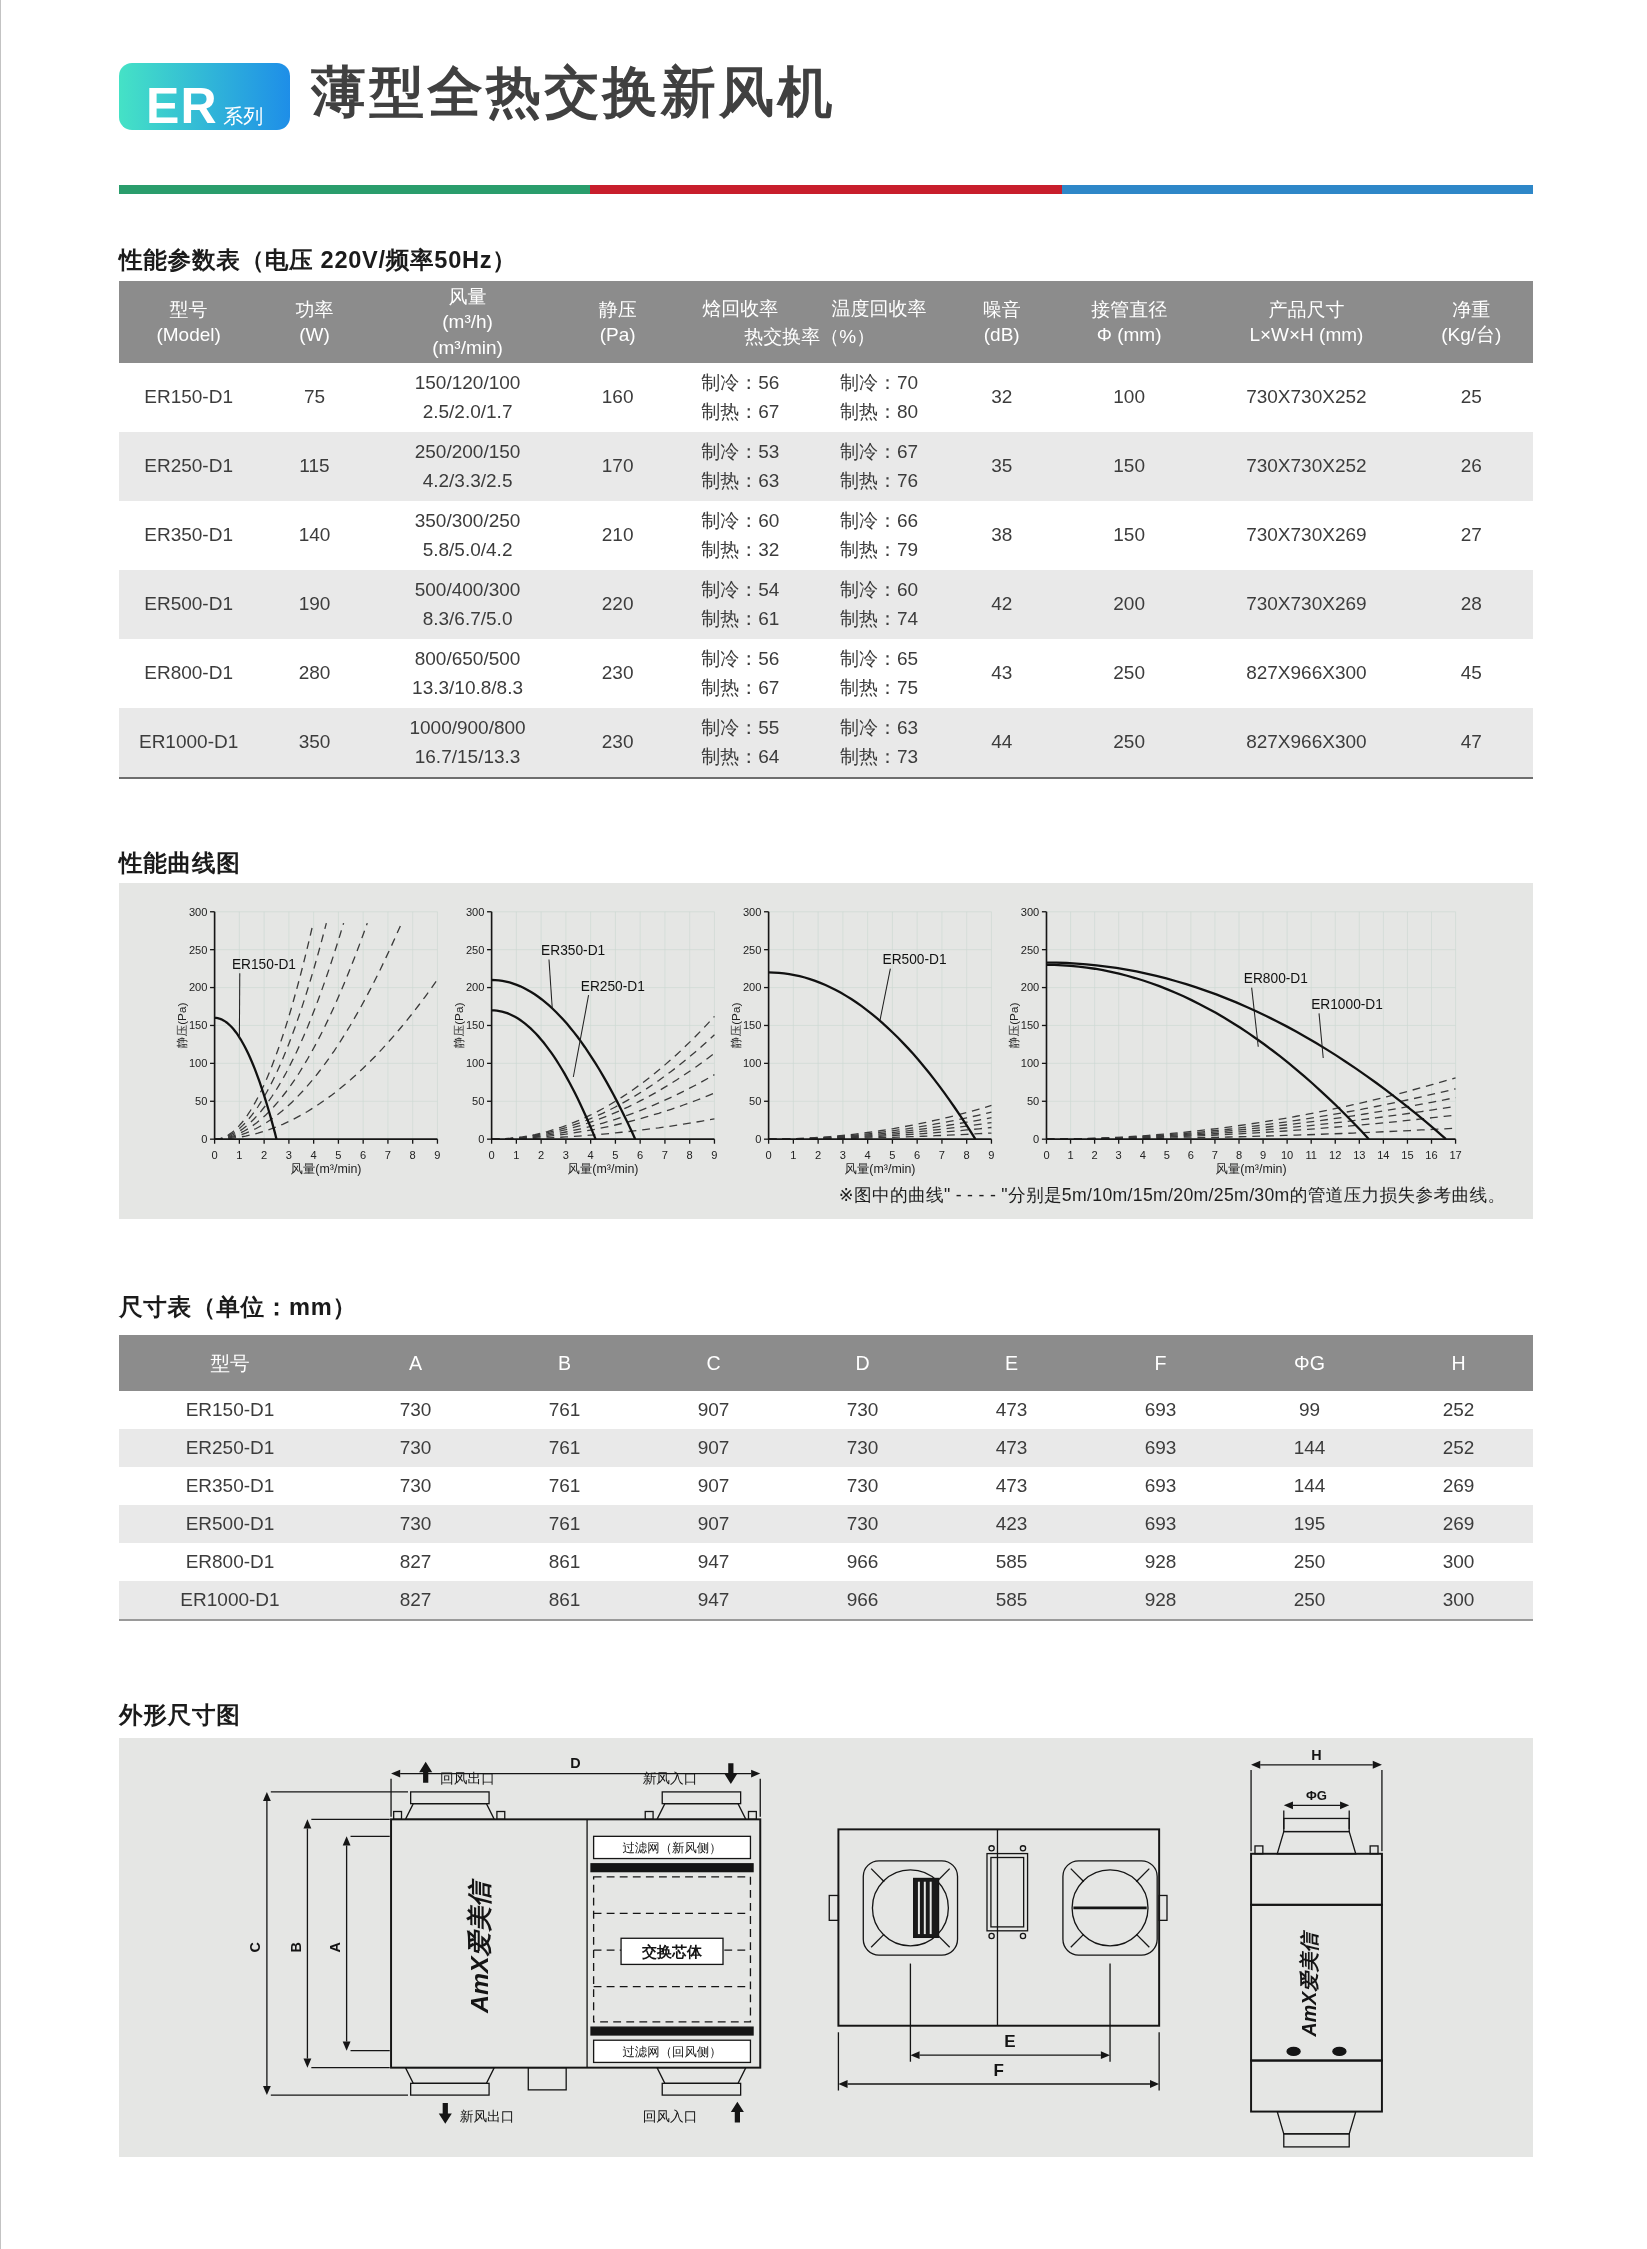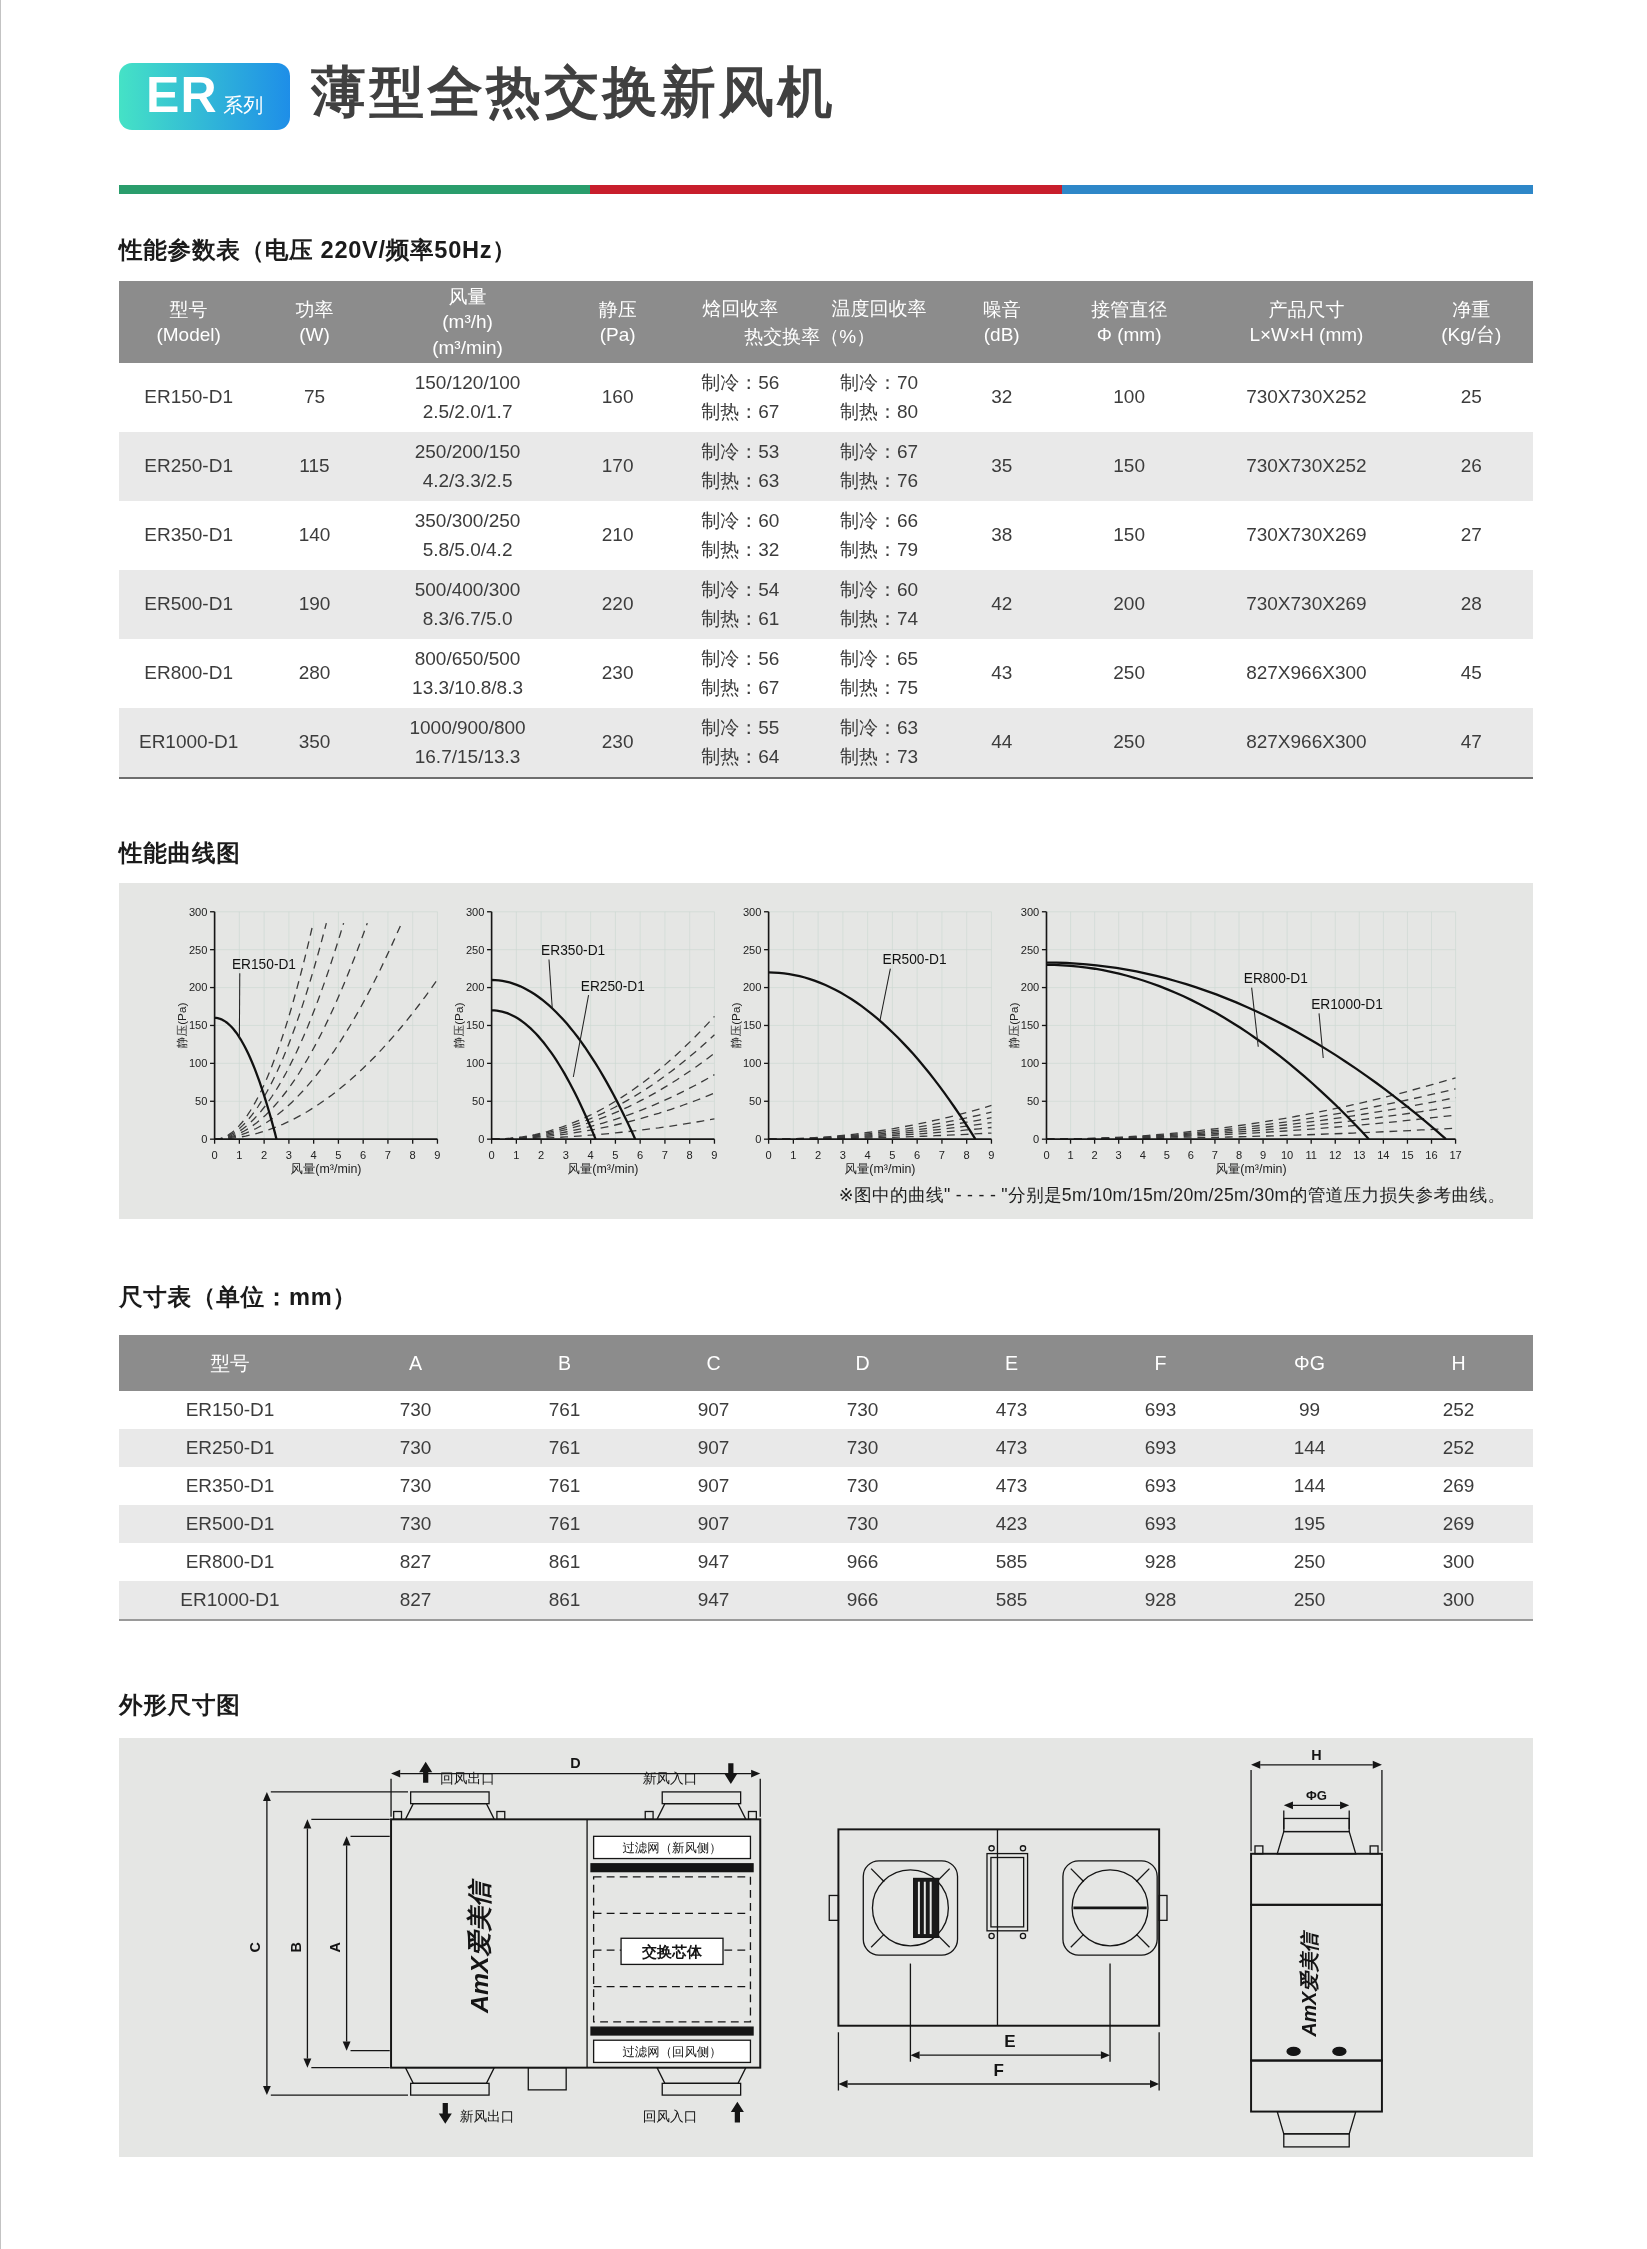--- a/index.html
+++ b/index.html
@@ -4,29 +4,29 @@
 <style>
   html,body{margin:0;padding:0;background:#ffffff;}
   .page{position:relative;width:1647px;height:2250px;background:#fff;
         font-family:"Liberation Sans","DejaVu Sans",sans-serif;color:#2b2b2b;
         border-left:1.3px solid #c3c3c3;border-bottom:1.3px solid #c3c3c3;box-sizing:border-box;overflow:hidden;}
   .abs{position:absolute;}
 
   
   .badge{left:118px;top:63px;width:171px;height:67px;border-radius:13px;
          background:linear-gradient(90deg,#45e2c6,#1e8ee8);
-         display:flex;align-items:baseline;justify-content:center;gap:5.2px;padding-top:1px;box-sizing:border-box;}
+         display:flex;align-items:baseline;justify-content:center;gap:5.2px;padding-top:12px;box-sizing:border-box;}
   .badge-er{font-size:50px;font-weight:bold;color:#fff;line-height:63px;letter-spacing:1.3px;}
   .badge-series{font-size:20px;font-weight:normal;color:#fff;}
   .page-title{left:310px;top:56px;font-size:55px;font-weight:bold;color:#404040;letter-spacing:3.3px;white-space:nowrap;}
 
   .tribar{left:118px;top:185px;width:1414px;height:8.5px;display:flex;}
   .tribar>div{flex:1;}
 
-  .section-title{left:118px;font-size:23.6px;font-weight:bold;color:#1b1b1b;letter-spacing:0.7px;}
+  .section-title{left:118px;font-size:23.6px;font-weight:bold;color:#1b1b1b;letter-spacing:0.7px;margin-top:10px;}
 
   
   .perf-table{left:118px;top:281px;width:1414px;border-bottom:2.6px solid #6e6e6e;}
   .pt-header{display:flex;background:#8c8c8c;color:#fff;height:82px;font-size:19px;line-height:1.32;}
   .cell{display:flex;flex-direction:column;justify-content:center;align-items:center;text-align:center;box-sizing:border-box;}
   .w-model{width:141px}.w-power{width:114px}.w-flow{width:196px}.w-press{width:108px}
   .w-rec{width:281px}.w-noise{width:108px}.w-duct{width:150px}.w-size{width:209px}.w-weight{width:125px}
   .rec-pair{display:flex;width:100%;}
   .rec-half{width:50%;display:flex;flex-direction:column;line-height:1.5;}
   .pt-row{display:flex;height:69px;font-size:19px;color:#3c3c3c;line-height:1.5;}

